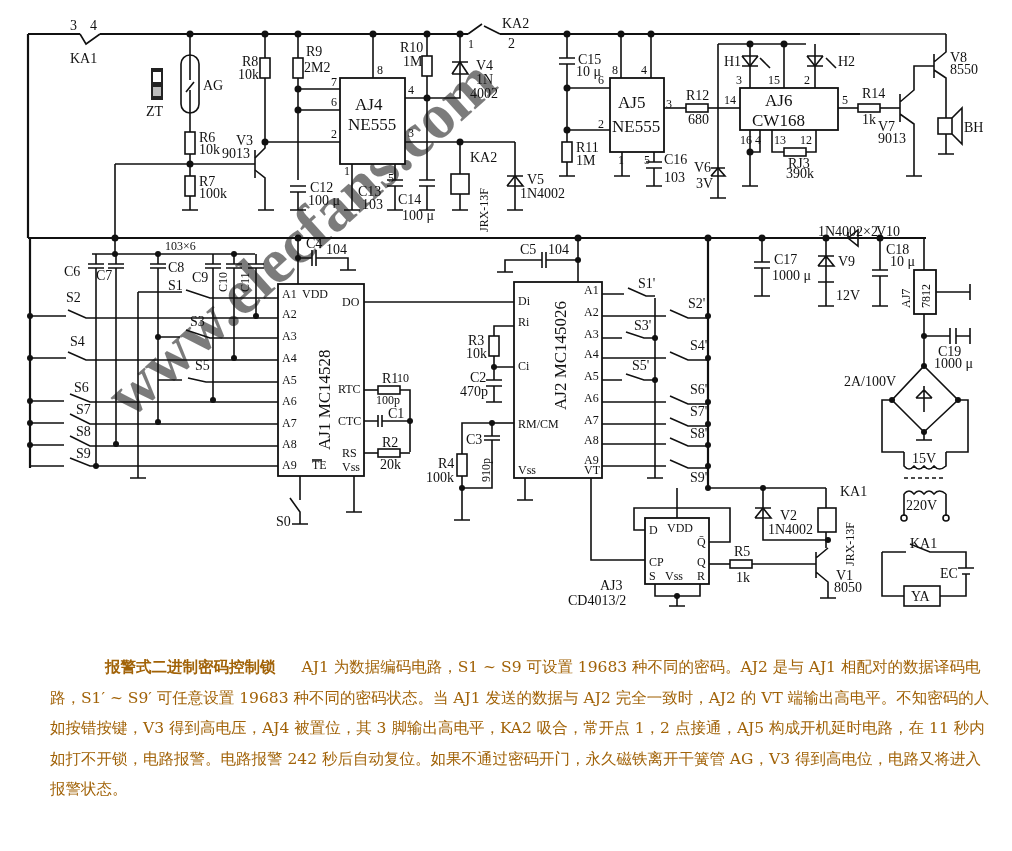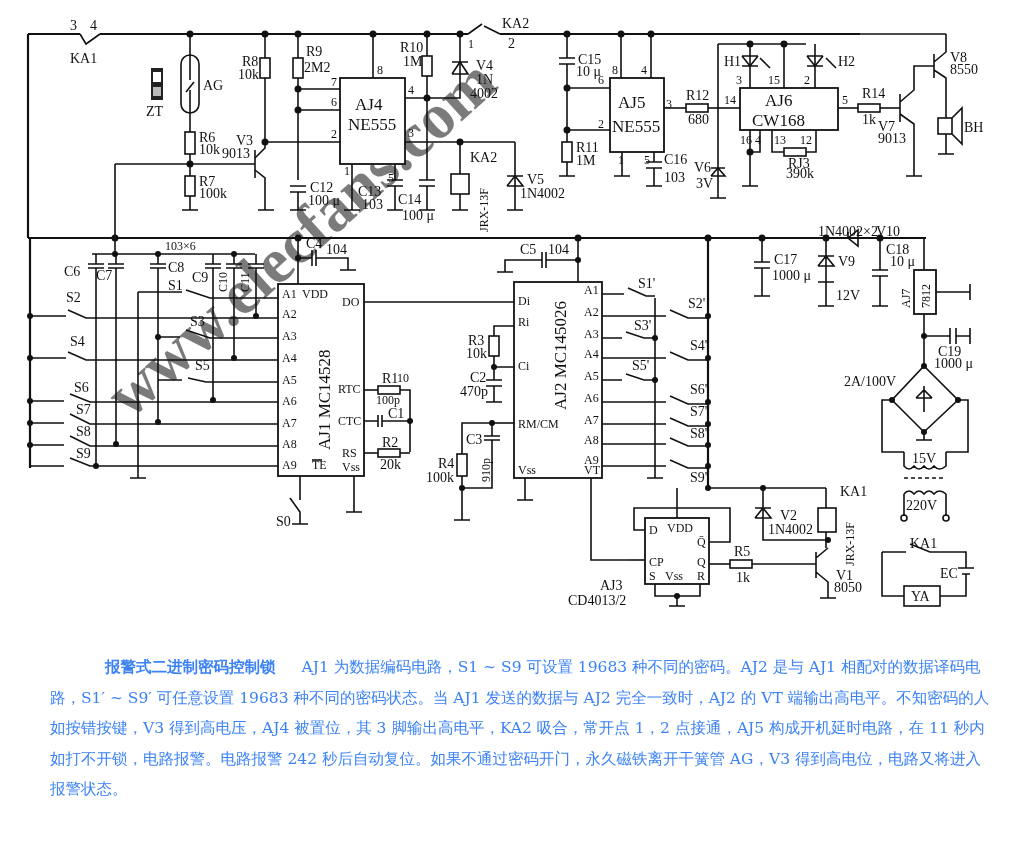--- a/index.html
+++ b/index.html
@@ -7,21 +7,21 @@
   #schematic { position: absolute; left: 0; top: 0; width: 1012px; height: 640px; }
   #schematic text { font-family: "Liberation Serif", "DejaVu Serif", serif; fill: #111; }
   .w { stroke: #111; stroke-width: 1.6; fill: none; }
   .wt { stroke: #111; stroke-width: 2.2; fill: none; }
   .box { stroke: #111; stroke-width: 1.8; fill: #fff; }
   .dot { fill: #111; }
   .lbl { font-size: 14px; }
   .lbls { font-size: 12px; }
   .chip { font-size: 17px; }
   .wm { font-family: "Liberation Sans", "DejaVu Sans", sans-serif; font-size: 64px; fill: #c8c8c8; opacity: 0.55; font-weight: bold; }
-  #caption { position: absolute; left: 50px; top: 652px; width: 940px; font-family: "DejaVu Serif", serif; font-size: 15.5px; line-height: 30.5px; color: #3b82f6; }
+  #caption { position: absolute; left: 50px; top: 652px; width: 940px; font-family: "DejaVu Serif", serif; font-size: 15.5px; line-height: 30.5px; color: #a16207; }
   #caption .title { font-weight: bold; margin-left: 55px; margin-right: 26px; }
 </style>
 </head>
 <body>
 
 <svg id="schematic" viewBox="0 0 1012 640" xmlns="http://www.w3.org/2000/svg">
 
   <text class="wm" transform="translate(130,420) rotate(-42)">www.elecfans.com</text>
 
   <g>

